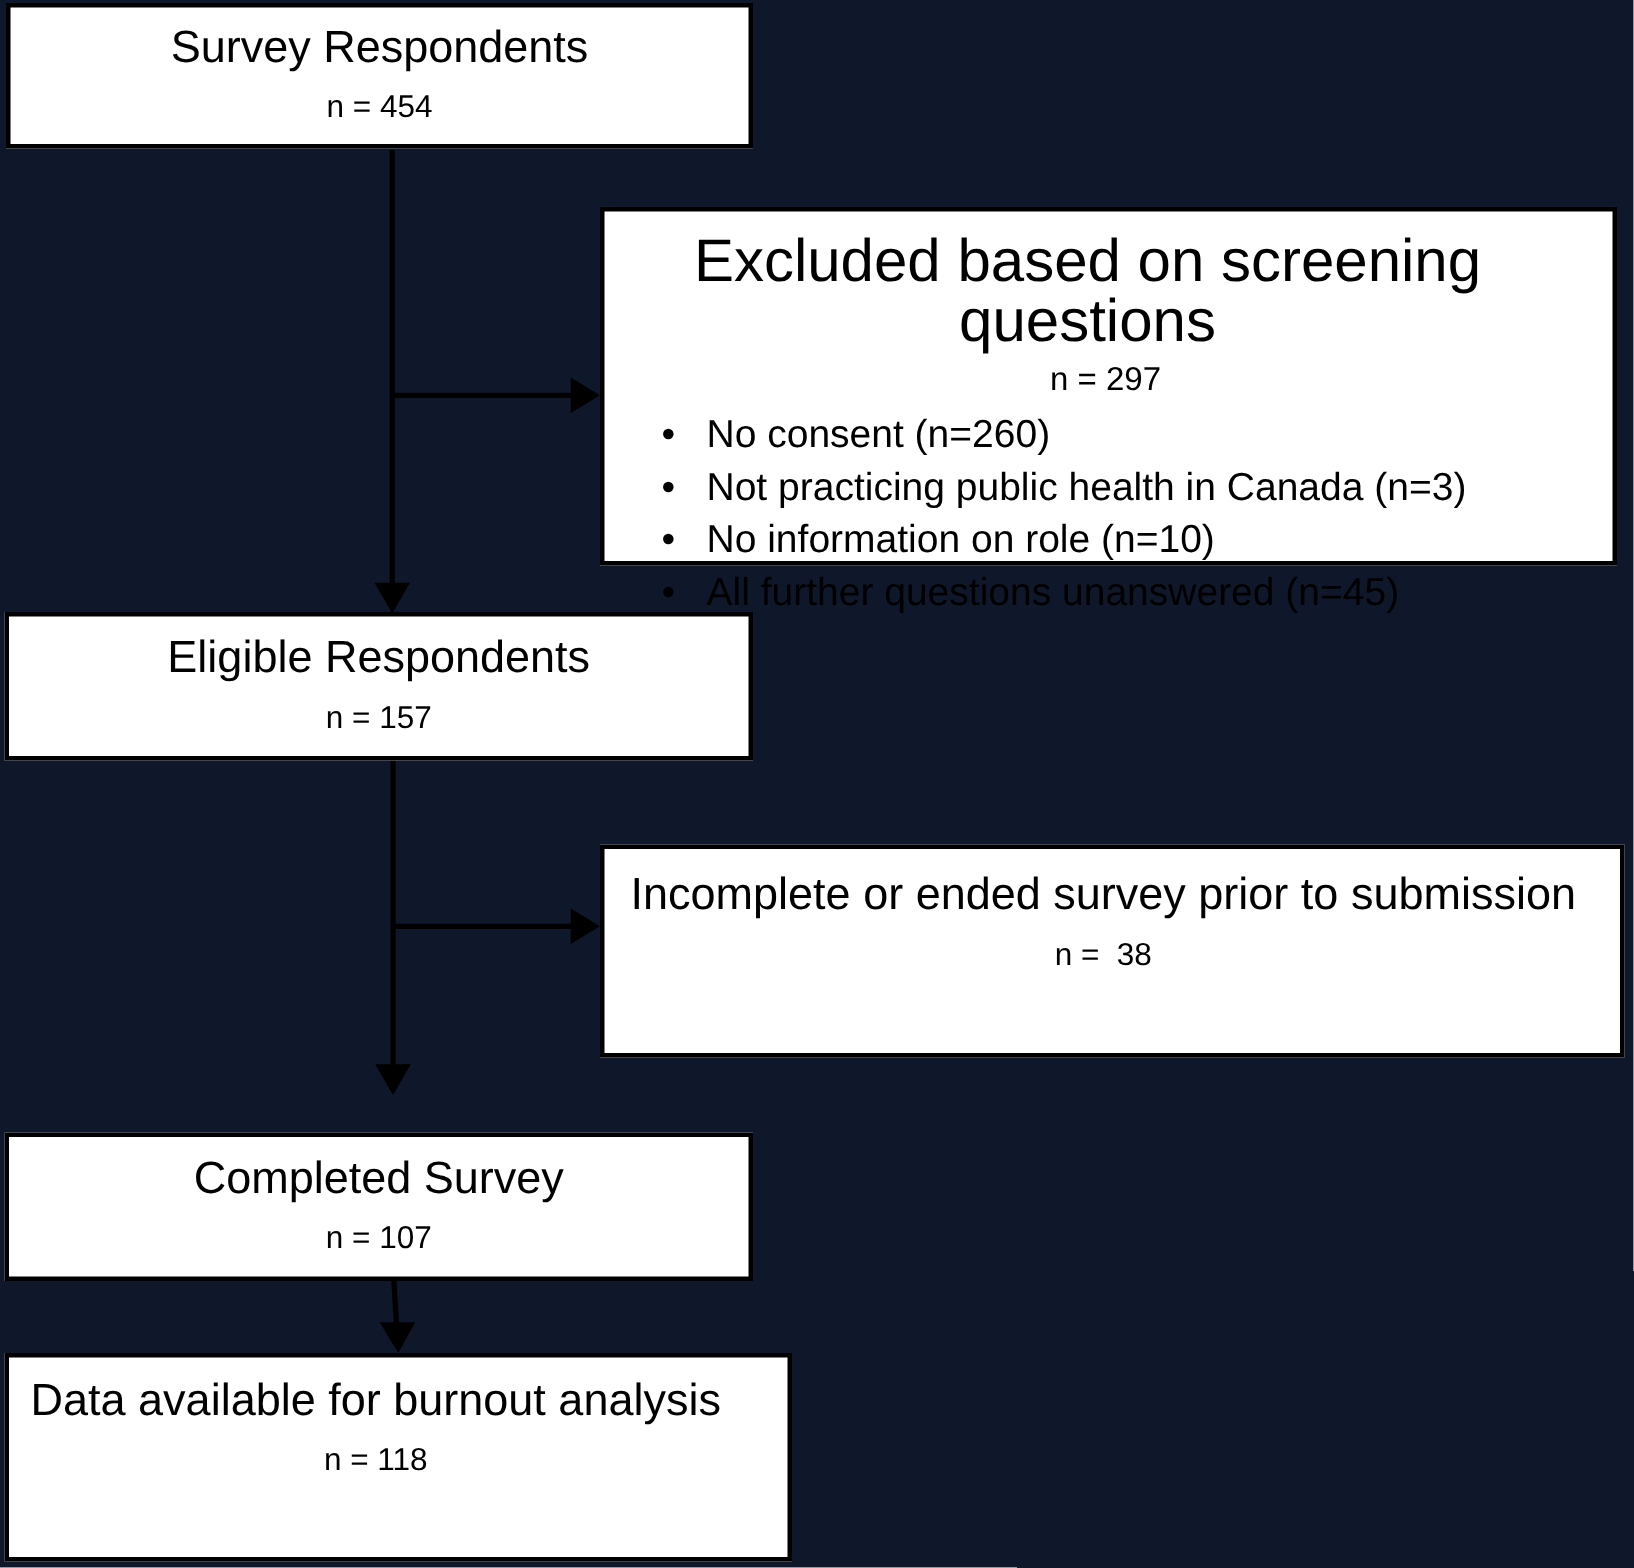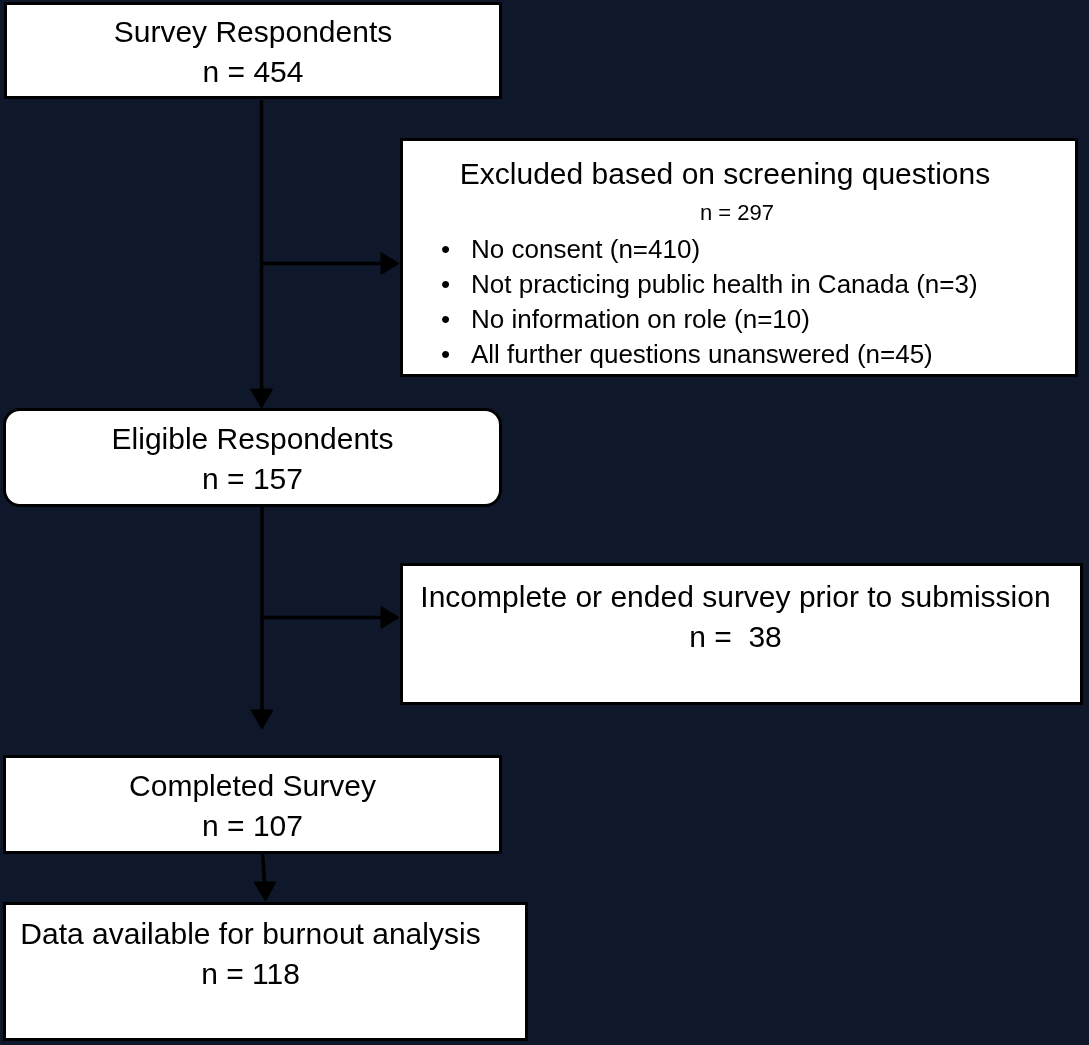--- a/index.html
+++ b/index.html
@@ -23,33 +23,33 @@
     box-sizing: border-box;
     border: 3px solid #000000;
     background: #ffffff;
   }
   .center-text { text-align: center; }
   .label {
     font-size: 30px;
     line-height: 40px;
   }
   .nline {
-    font-size: 30px;
+    font-size: 21px;
     line-height: 40px;
     white-space: pre-wrap;
   }
   
   .box-survey    { left: 4px;   top: 2px;   width: 498px; height: 97px;  padding-top: 7px; }
-  .box-eligible  { left: 3px;   top: 408px; width: 499px; height: 99px;  padding-top: 8px; border-radius: 17px; }
+  .box-eligible  { left: 3px;   top: 408px; width: 499px; height: 99px;  padding-top: 8px; }
   .box-completed { left: 3px;   top: 755px; width: 499px; height: 99px;  padding-top: 8px; }
   .box-analysis  { left: 3px;   top: 902px; width: 525px; height: 139px; padding-top: 9px; padding-right: 30px; }
   
   .box-excluded  { left: 400px; top: 138px; width: 678px; height: 239px; padding: 13px 0 0 16px; }
   .box-excluded .excl-title {
-    font-size: 30px;
+    font-size: 40px;
     line-height: 40px;
     text-align: center;
     padding-right: 44px;
   }
   .box-excluded .excl-n {
     font-size: 22px;
     line-height: 38px;
     text-align: center;
     padding-right: 20px;
   }
@@ -102,21 +102,21 @@
 
   <div class="box box-survey center-text">
     <div class="label">Survey Respondents</div>
     <div class="nline">n = 454</div>
   </div>
 
   <div class="box box-excluded">
     <div class="excl-title">Excluded based on screening questions</div>
     <div class="excl-n nline">n = 297</div>
     <ul class="bullet-list">
-      <li>No consent (n=410)</li>
+      <li>No consent (n=260)</li>
       <li>Not practicing public health in Canada (n=3)</li>
       <li>No information on role (n=10)</li>
       <li>All further questions unanswered (n=45)</li>
     </ul>
   </div>
 
   <div class="box box-eligible center-text">
     <div class="label">Eligible Respondents</div>
     <div class="nline">n = 157</div>
   </div>

